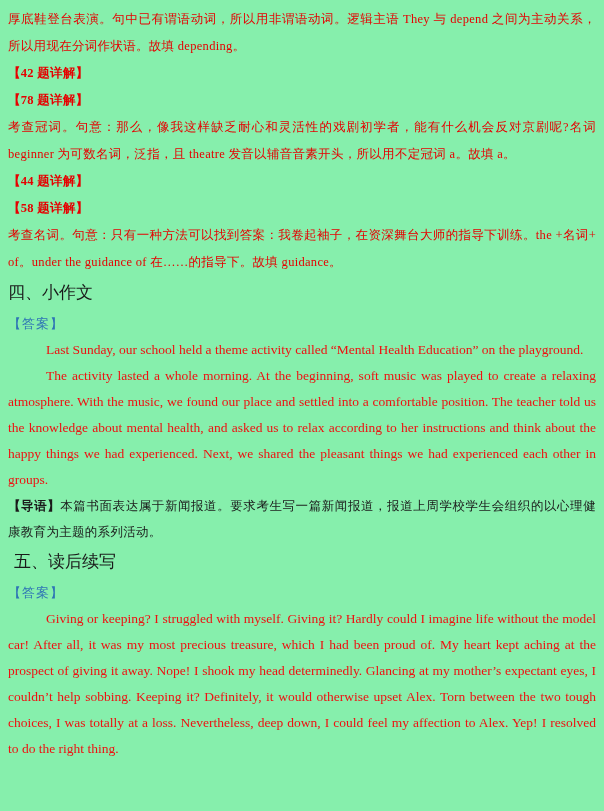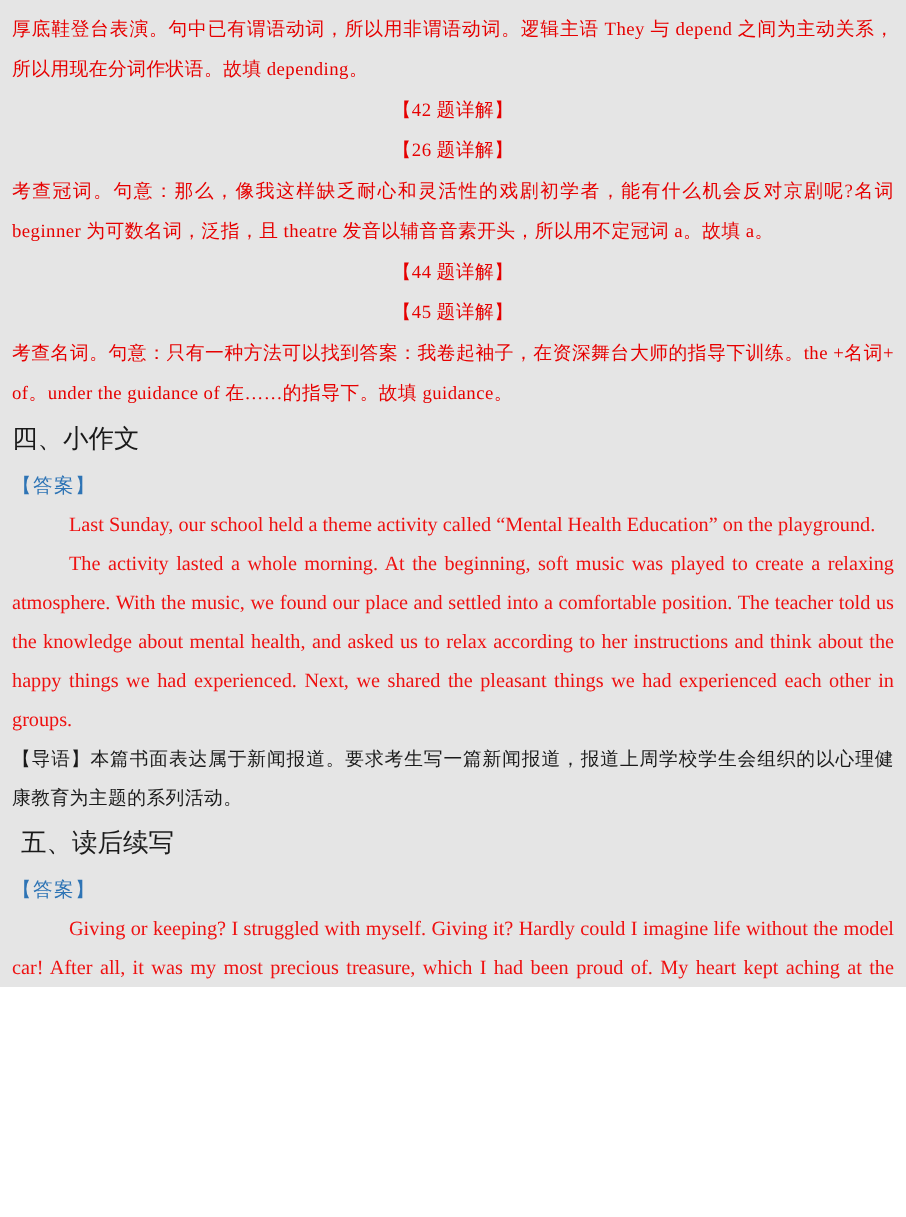--- a/index.html
+++ b/index.html
@@ -3,38 +3,38 @@
 <meta charset="utf-8">
 <style>
   html, body {
     margin: 0;
     padding: 0;
     background: #ffffff;
   }
   .page {
     position: relative;
     width: 604px;
-    height: 658px;
+    height: 811px;
     box-sizing: border-box;
     padding: 6px 8px 0 8px;
-    background: #e5e5e5;
+    background: #86efac;
     overflow: hidden;
   }
   p { margin: 0; }
 
   
   .zh {
     font-family: "Liberation Serif", "DejaVu Serif", serif;
     font-size: 12.5px;
     line-height: 27px;
     text-align: justify;
     letter-spacing: 0.3px;
   }
   .red { color: #e60000; }
-  .hdr { font-weight: normal; text-align: center; }
+  .hdr { font-weight: bold; text-align: left; }
 
   
   .sec {
     font-family: "Liberation Sans", "DejaVu Sans", sans-serif;
     font-size: 17px;
     font-weight: 400;
     color: #1a1a1a;
     line-height: 30px;
     margin: 2px 0 2px 0;
   }
@@ -62,37 +62,37 @@
 
   
   .note {
     font-family: "Liberation Serif", "DejaVu Serif", serif;
     font-size: 12.5px;
     line-height: 26px;
     text-align: justify;
     color: #1a1a1a;
     letter-spacing: 0.3px;
   }
-  .note-label { font-weight: normal; }
+  .note-label { font-weight: bold; }
 </style>
 </head>
 <body>
 
 <div class="page">
 
   <p class="zh red">厚底鞋登台表演。句中已有谓语动词，所以用非谓语动词。逻辑主语 They 与 depend 之间为主动关系，所以用现在分词作状语。故填 depending。</p>
 
   <p class="zh red hdr">【42 题详解】</p>
 
-  <p class="zh red hdr">【26 题详解】</p>
+  <p class="zh red hdr">【78 题详解】</p>
   <p class="zh red">考查冠词。句意：那么，像我这样缺乏耐心和灵活性的戏剧初学者，能有什么机会反对京剧呢?名词 beginner 为可数名词，泛指，且 theatre 发音以辅音音素开头，所以用不定冠词 a。故填 a。</p>
 
   <p class="zh red hdr">【44 题详解】</p>
 
-  <p class="zh red hdr">【45 题详解】</p>
+  <p class="zh red hdr">【58 题详解】</p>
   <p class="zh red">考查名词。句意：只有一种方法可以找到答案：我卷起袖子，在资深舞台大师的指导下训练。the +名词+ of。under the guidance of 在……的指导下。故填 guidance。</p>
 
   <h2 class="sec">四、小作文</h2>
 
   <p class="ans">【答案】</p>
 
   <p class="en ind">Last Sunday, our school held a theme activity called “Mental Health Education” on the playground.</p>
   <p class="en ind">The activity lasted a whole morning. At the beginning, soft music was played to create a relaxing atmosphere. With the music, we found our place and settled into a comfortable position. The teacher told us the knowledge about mental health, and asked us to relax according to her instructions and think about the happy things we had experienced. Next, we shared the pleasant things we had experienced each other in groups.</p>
 
   <p class="note"><span class="note-label">【导语】</span><span>本篇书面表达属于新闻报道。要求考生写一篇新闻报道，报道上周学校学生会组织的以心理健康教育为主题的系列活动。</span></p>

